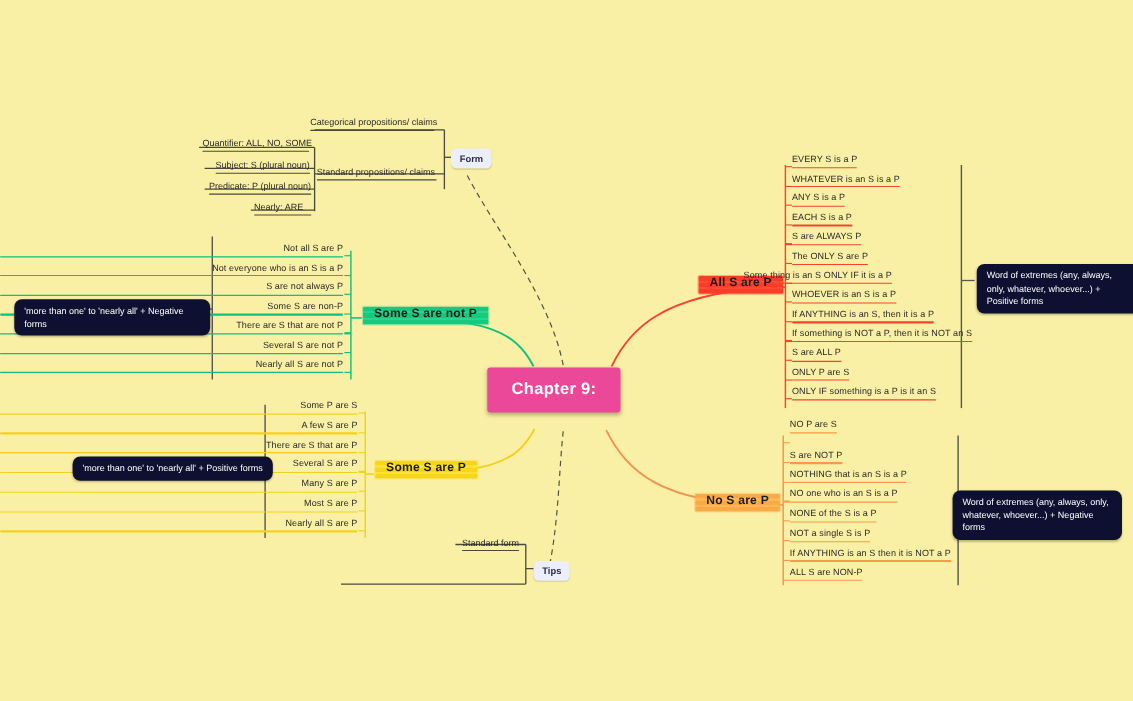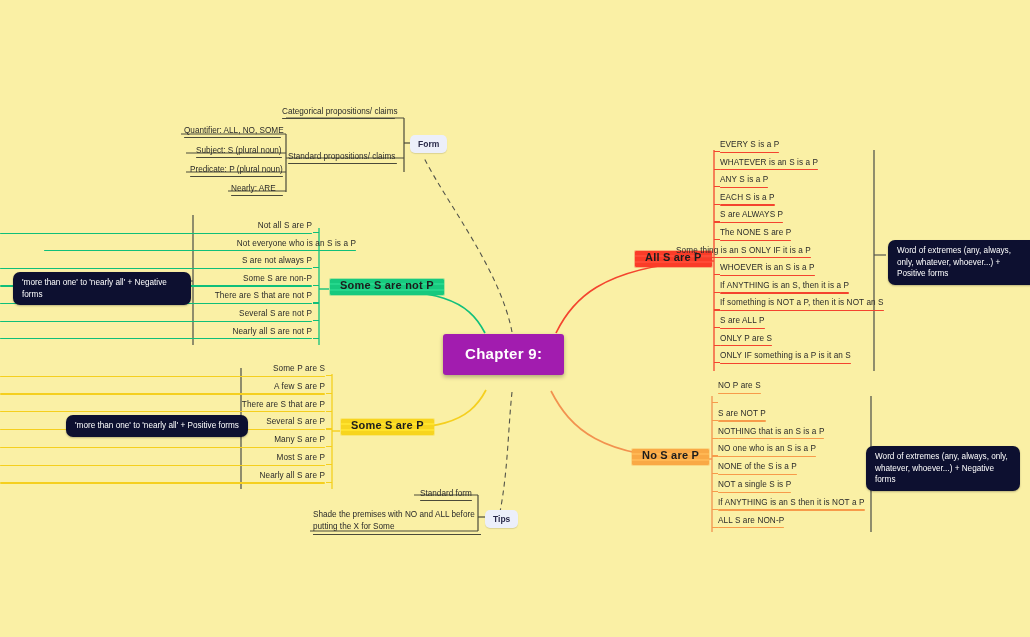--- a/index.html
+++ b/index.html
@@ -48,21 +48,21 @@
     border-radius:7px;
     padding:5px 9px;
     white-space:nowrap;
     box-shadow:0 1px 2px rgba(0,0,0,.25);
   }
   .pill.wrap{white-space:normal;width:132px;}
 
   
   #center-node{
     position:absolute;
-    background:#a21caf;
+    background:#ec4899;
     color:#ffffff;
     border-radius:3px;
     text-align:left;
     padding:10px 22px 12px 22px;
     box-shadow:0 2px 4px rgba(0,0,0,.3);
   }
   #center-node .l1{font-size:15px;font-weight:700;letter-spacing:.3px;line-height:19px;}
   #center-node .l2{font-size:15px;font-weight:700;letter-spacing:.4px;line-height:19px;}
 
   
@@ -183,39 +183,35 @@
     <span>Nearly: ARE</span>
     <span class="ul" style="width:52px"></span>
   </div>
 
   <div class="lightbox" style="left:485px;top:510px;">
     <span>Tips</span>
   </div>
   <div class="cap" style="left:420px;top:489px;">
     <span>Standard form</span>
     <span class="ul" style="width:52px"></span>
-  </div>
-  <div class="boxnote" style="left:313px;top:509px;width:168px;">
-    <span>Shade the premises with NO and ALL before putting the X for Some</span>
-    <span class="ul" style="display:block;height:1.3px;background:#4a4a3a;margin-top:2px;"></span>
   </div>
 
   <div id="branch-layer">
       <div class="hl" style="left: 635px; top: 251px;"><span class="bg" style="background: repeating-linear-gradient(0deg, rgb(250, 60, 40) 0px, rgb(250, 60, 40) 4px, rgb(255, 74, 54) 4px, rgb(255, 74, 54) 6px); box-shadow: rgba(250, 60, 40, 0.35) 0px 0px 0px 1px;"></span><span class="tx">All S are P</span></div>
       <div class="leaf" style="top: 139px; left: 720px;"><span>EVERY S is a P</span><span class="ul" style="background: rgb(244, 68, 46);"></span></div>
       <div style="position: absolute; height: 1.3px; background: rgb(244, 68, 46); top: 151px; left: 714px; width: 6px;"></div>
       <div class="leaf" style="top: 156.6px; left: 720px;"><span>WHATEVER is an S is a P</span><span class="ul" style="background: rgb(244, 68, 46);"></span></div>
       <div style="position: absolute; height: 1.3px; background: rgb(244, 68, 46); top: 168.6px; left: 714px; width: 6px;"></div>
       <div class="leaf" style="top: 174.2px; left: 720px; text-align: right;"><span>ANY S is a P</span><span class="ul" style="background: rgb(244, 68, 46);"></span></div>
       <div style="position: absolute; height: 1.3px; background: rgb(244, 68, 46); top: 186.2px; left: 714px; width: 6px;"></div>
       <div class="leaf" style="top: 191.8px; left: 720px;"><span>EACH S is a P</span><span class="ul" style="background: rgb(244, 68, 46);"></span></div>
       <div style="position: absolute; height: 1.3px; background: rgb(244, 68, 46); top: 203.8px; left: 714px; width: 6px;"></div>
       <div class="leaf" style="top: 209.4px; left: 720px;"><span>S are ALWAYS P</span><span class="ul" style="background: rgb(244, 68, 46);"></span></div>
       <div style="position: absolute; height: 1.3px; background: rgb(244, 68, 46); top: 221.4px; left: 714px; width: 6px;"></div>
-      <div class="leaf" style="top: 227px; left: 720px;"><span>The NONE S are P</span><span class="ul" style="background: rgb(244, 68, 46);"></span></div>
+      <div class="leaf" style="top: 227px; left: 720px;"><span>The ONLY S are P</span><span class="ul" style="background: rgb(244, 68, 46);"></span></div>
       <div style="position: absolute; height: 1.3px; background: rgb(244, 68, 46); top: 239px; left: 714px; width: 6px;"></div>
       <div class="leaf" style="top: 244.6px; left: 676px;"><span>Some thing is an S ONLY IF it is a P</span><span class="ul" style="background: rgb(244, 68, 46);"></span></div>
       <div style="position: absolute; height: 1.3px; background: rgb(244, 68, 46); top: 256.6px; left: 714px; width: 6px;"></div>
       <div class="leaf" style="top: 262.2px; left: 720px;"><span>WHOEVER is an S is a P</span><span class="ul" style="background: rgb(244, 68, 46);"></span></div>
       <div style="position: absolute; height: 1.3px; background: rgb(244, 68, 46); top: 274.2px; left: 714px; width: 6px;"></div>
       <div class="leaf" style="top: 279.8px; left: 720px;"><span>If ANYTHING is an S, then it is a P</span><span class="ul" style="background: rgb(244, 68, 46);"></span></div>
       <div style="position: absolute; height: 1.3px; background: rgb(244, 68, 46); top: 291.8px; left: 714px; width: 6px;"></div>
       <div class="leaf" style="top: 297.4px; left: 720px;"><span>If something is NOT a P, then it is NOT an S</span><span class="ul" style="background: rgb(244, 68, 46);"></span></div>
       <div style="position: absolute; height: 1.3px; background: rgb(244, 68, 46); top: 309.4px; left: 714px; width: 6px;"></div>
       <div class="leaf" style="top: 315px; left: 720px;"><span>S are ALL P</span><span class="ul" style="background: rgb(244, 68, 46);"></span></div>
@@ -239,21 +235,21 @@
       <div class="leaf" style="top: 479px; left: 718px;"><span>NOT a single S is P</span><span class="ul" style="background: rgb(247, 155, 74);"></span></div>
       <div style="position: absolute; height: 1.3px; background: rgb(247, 155, 74); top: 491px; left: 712px; width: 6px;"></div>
       <div class="leaf" style="top: 496.8px; left: 718px;"><span>If ANYTHING is an S then it is NOT  a P</span><span class="ul" style="background: rgb(247, 155, 74);"></span></div>
       <div style="position: absolute; height: 1.3px; background: rgb(247, 155, 74); top: 508.8px; left: 712px; width: 6px;"></div>
       <div class="leaf" style="top: 514.6px; left: 718px;"><span>ALL S are NON-P</span><span class="ul" style="background: rgb(247, 155, 74);"></span></div>
       <div style="position: absolute; height: 1.3px; background: rgb(247, 155, 74); top: 526.6px; left: 712px; width: 6px;"></div>
       <div class="pill wrap" style="left: 866px; top: 446px; width: 136px;">Word of extremes (any, always, only, whatever, whoever...) + Negative forms</div>
       <div class="hl" style="left: 330px; top: 279px;"><span class="bg" style="background: repeating-linear-gradient(0deg, rgb(23, 201, 126) 0px, rgb(23, 201, 126) 4px, rgb(37, 215, 140) 4px, rgb(37, 215, 140) 6px); box-shadow: rgba(23, 201, 126, 0.35) 0px 0px 0px 1px;"></span><span class="tx">Some S are not P</span></div>
       <div class="leaf" style="top: 220px; left: 0px; width: 316px; text-align: right; padding-right: 4px; box-sizing: border-box;"><span>Not all S are P</span><span class="ul" style="background: rgb(15, 191, 122);"></span></div>
       <div style="position: absolute; height: 1.3px; background: rgb(15, 191, 122); top: 232px; left: 313px; width: 6px;"></div>
-      <div class="leaf" style="top: 237.6px; left: 0px; width: 316px; text-align: right; padding-right: 4px; box-sizing: border-box; margin-left: 44px;"><span>Not everyone who is an S is a P</span><span class="ul" style="background: rgb(15, 191, 122);"></span></div>
+      <div class="leaf" style="top: 237.6px; left: 0px; width: 316px; text-align: right; padding-right: 4px; box-sizing: border-box;"><span>Not everyone who is an S is a P</span><span class="ul" style="background: rgb(15, 191, 122);"></span></div>
       <div style="position: absolute; height: 1.3px; background: rgb(15, 191, 122); top: 249.6px; left: 313px; width: 6px;"></div>
       <div class="leaf" style="top: 255.2px; left: 0px; width: 316px; text-align: right; padding-right: 4px; box-sizing: border-box;"><span>S are not always P</span><span class="ul" style="background: rgb(15, 191, 122);"></span></div>
       <div style="position: absolute; height: 1.3px; background: rgb(15, 191, 122); top: 267.2px; left: 313px; width: 6px;"></div>
       <div class="leaf" style="top: 272.8px; left: 0px; width: 316px; text-align: right; padding-right: 4px; box-sizing: border-box;"><span>Some S are non-P</span><span class="ul" style="background: rgb(15, 191, 122);"></span></div>
       <div style="position: absolute; height: 1.3px; background: rgb(15, 191, 122); top: 284.8px; left: 313px; width: 6px;"></div>
       <div class="leaf" style="top: 290.4px; left: 0px; width: 316px; text-align: right; padding-right: 4px; box-sizing: border-box;"><span>There are S that are not P</span><span class="ul" style="background: rgb(15, 191, 122);"></span></div>
       <div style="position: absolute; height: 1.3px; background: rgb(15, 191, 122); top: 302.4px; left: 313px; width: 6px;"></div>
       <div class="leaf" style="top: 308px; left: 0px; width: 316px; text-align: right; padding-right: 4px; box-sizing: border-box;"><span>Several S are not P</span><span class="ul" style="background: rgb(15, 191, 122);"></span></div>
       <div style="position: absolute; height: 1.3px; background: rgb(15, 191, 122); top: 320px; left: 313px; width: 6px;"></div>
       <div class="leaf" style="top: 325.6px; left: 0px; width: 316px; text-align: right; padding-right: 4px; box-sizing: border-box;"><span>Nearly all S are not P</span><span class="ul" style="background: rgb(15, 191, 122);"></span></div>

